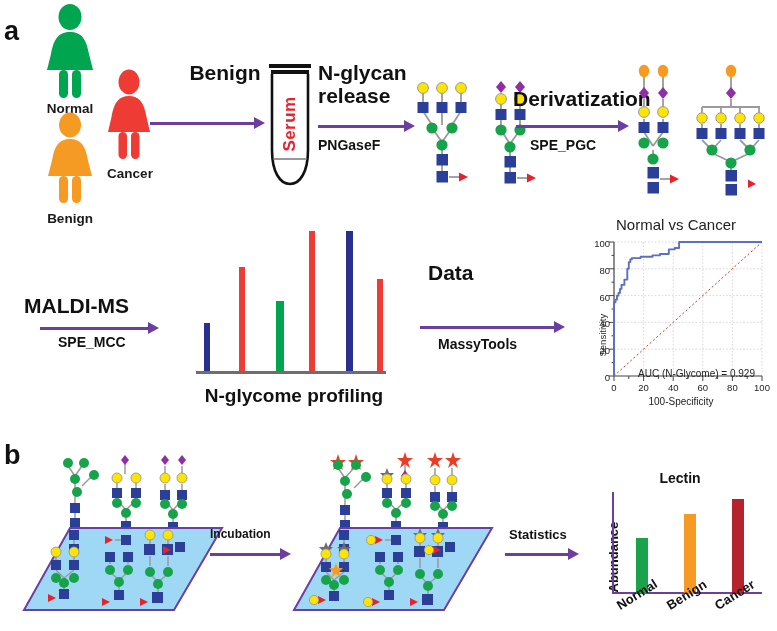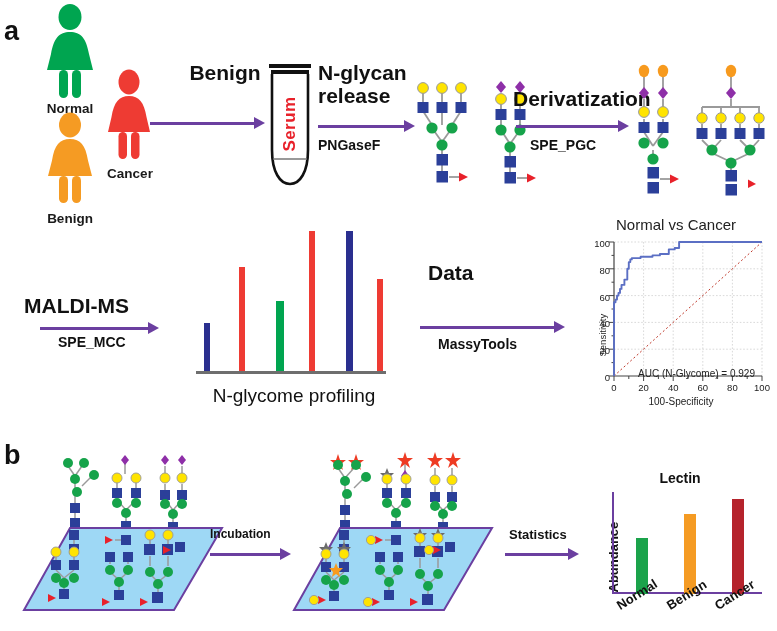--- a/index.html
+++ b/index.html
@@ -13,21 +13,21 @@
 
   .step-title{font-weight:bold;font-size:21px;color:#111;line-height:1.02;}
   .step-sub{font-weight:bold;font-size:14px;color:#111;white-space:nowrap;}
 
   .arrow-line{position:absolute;background:#6b3fa0;height:2.6px;}
   .arrow-head{position:absolute;width:0;height:0;border-top:6.5px solid transparent;border-bottom:6.5px solid transparent;border-left:11px solid #6b3fa0;}
 
   .serum-text{color:#e8212a;font-weight:bold;font-size:17px;letter-spacing:.4px;
     transform:rotate(-90deg);transform-origin:center;white-space:nowrap;}
 
-  .profiling-label{font-weight:normal;font-size:19px;color:#111;white-space:nowrap;}
+  .profiling-label{font-weight:bold;font-size:19px;color:#111;white-space:nowrap;}
 
   .roc-title{font-size:15px;color:#222;text-align:center;white-space:nowrap;}
   .roc-ylab{font-size:9.5px;color:#222;transform:rotate(-90deg);transform-origin:center;white-space:nowrap;}
   .roc-xlab{font-size:10px;color:#222;text-align:center;white-space:nowrap;}
   .roc-tick{font-size:9.5px;color:#222;white-space:nowrap;}
   .roc-auc{font-size:10px;color:#222;white-space:nowrap;}
 
   .lectin-title{font-weight:bold;font-size:14px;color:#111;text-align:center;white-space:nowrap;}
   .lectin-ylab{font-weight:bold;font-size:13px;color:#111;transform:rotate(-90deg);transform-origin:center;white-space:nowrap;}
   .lectin-xtick{font-weight:bold;font-size:13px;color:#111;white-space:nowrap;transform:rotate(-32deg);transform-origin:left top;}

